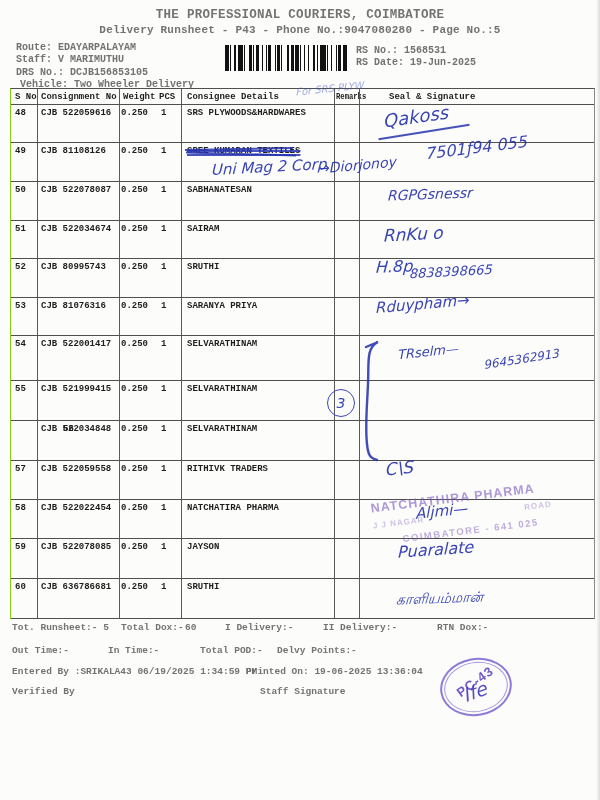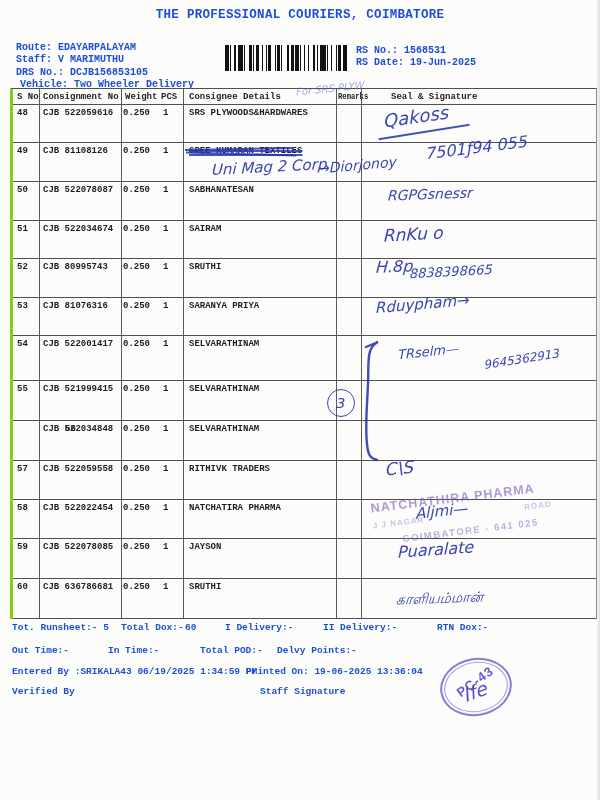--- a/index.html
+++ b/index.html
@@ -1,27 +1,27 @@
 <!DOCTYPE html>
 <html><head>
 <meta charset="utf-8">
 <style>
   html,body{margin:0;padding:0;background:#e8e8e8;}
   .page{position:relative;width:600px;height:800px;background:#fcfcfa;overflow:hidden;
         font-family:"Liberation Mono","DejaVu Sans Mono",monospace;}
-  .pt{position:absolute;font-weight:700;color:#1d4ed8;white-space:pre;}
+  .pt{position:absolute;font-weight:700;color:#737373;white-space:pre;}
   .center{left:0;width:600px;text-align:center;}
   .title{top:8px;font-size:12.5px;letter-spacing:.3px;}
   .subtitle{top:24px;font-size:11px;letter-spacing:.2px;}
   .info{font-size:10px;}
   .scan-edge{position:absolute;right:0;top:0;width:4px;height:100%;
              background:linear-gradient(to left,rgba(80,80,80,.18),rgba(0,0,0,0));}
   
   .tbl{position:absolute;left:10px;top:88px;width:583px;height:530px;
-       border-top:1px solid #4f4f4f;border-left:3px solid #84cc16;border-right:1px solid #8a8a8a;}
+       border-top:1px solid #4f4f4f;border-left:1px solid #84cc16;border-right:1px solid #8a8a8a;}
   .trow{position:absolute;left:0;width:583px;border-bottom:1px solid #4f4f4f;box-sizing:border-box;}
   .vline{position:absolute;top:0;width:0;height:100%;border-left:1px solid #5a5a5a;}
   .cell{position:absolute;top:3px;font-size:9px;font-weight:700;color:#1e1e1e;white-space:pre;}
   .hcell{font-size:9px;}
   .remarks-h{transform:scaleX(.8);transform-origin:left top;}
   .struck{text-decoration:line-through underline;text-decoration-color:rgba(40,53,180,.85);
           text-decoration-thickness:1.5px;}
   
   .barcode{position:absolute;left:225px;top:45px;width:124px;height:26px;display:flex;align-items:stretch;}
   .barcode div{height:100%;}
@@ -46,20 +46,21 @@
   .roundstamp .lbl{position:absolute;left:0;top:16px;width:72px;text-align:center;
        transform:rotate(-26deg);font-size:13px;font-weight:700;letter-spacing:1px;
        color:rgba(88,58,195,.85);font-family:"Liberation Sans",sans-serif;}
 </style>
 </head>
 <body>
 
 <div class="page">
 
   <div class="pt center title">THE PROFESSIONAL COURIERS, COIMBATORE</div>
+  <div class="pt center subtitle">Delivery Runsheet - P43 - Phone No.:9047080280 - Page No.:5</div>
 
   <div class="pt info" style="left:16px;top:42px;"><span>Route:</span> <span>EDAYARPALAYAM</span></div>
   <div class="pt info" style="left:16px;top:54px;"><span>Staff:</span> <span>V MARIMUTHU</span></div>
   <div class="pt info" style="left:16px;top:67px;"><span>DRS No.:</span> <span>DCJB156853105</span></div>
   <div class="pt info" style="left:20px;top:79px;"><span>Vehicle:</span> <span>Two Wheeler Delivery</span></div>
 
   <div class="barcode">
       <div style="width: 3.83505px; background: rgb(17, 17, 17);"></div>
       <div style="width: 1.27835px; background: transparent;"></div>
       <div style="width: 1.27835px; background: rgb(17, 17, 17);"></div>

